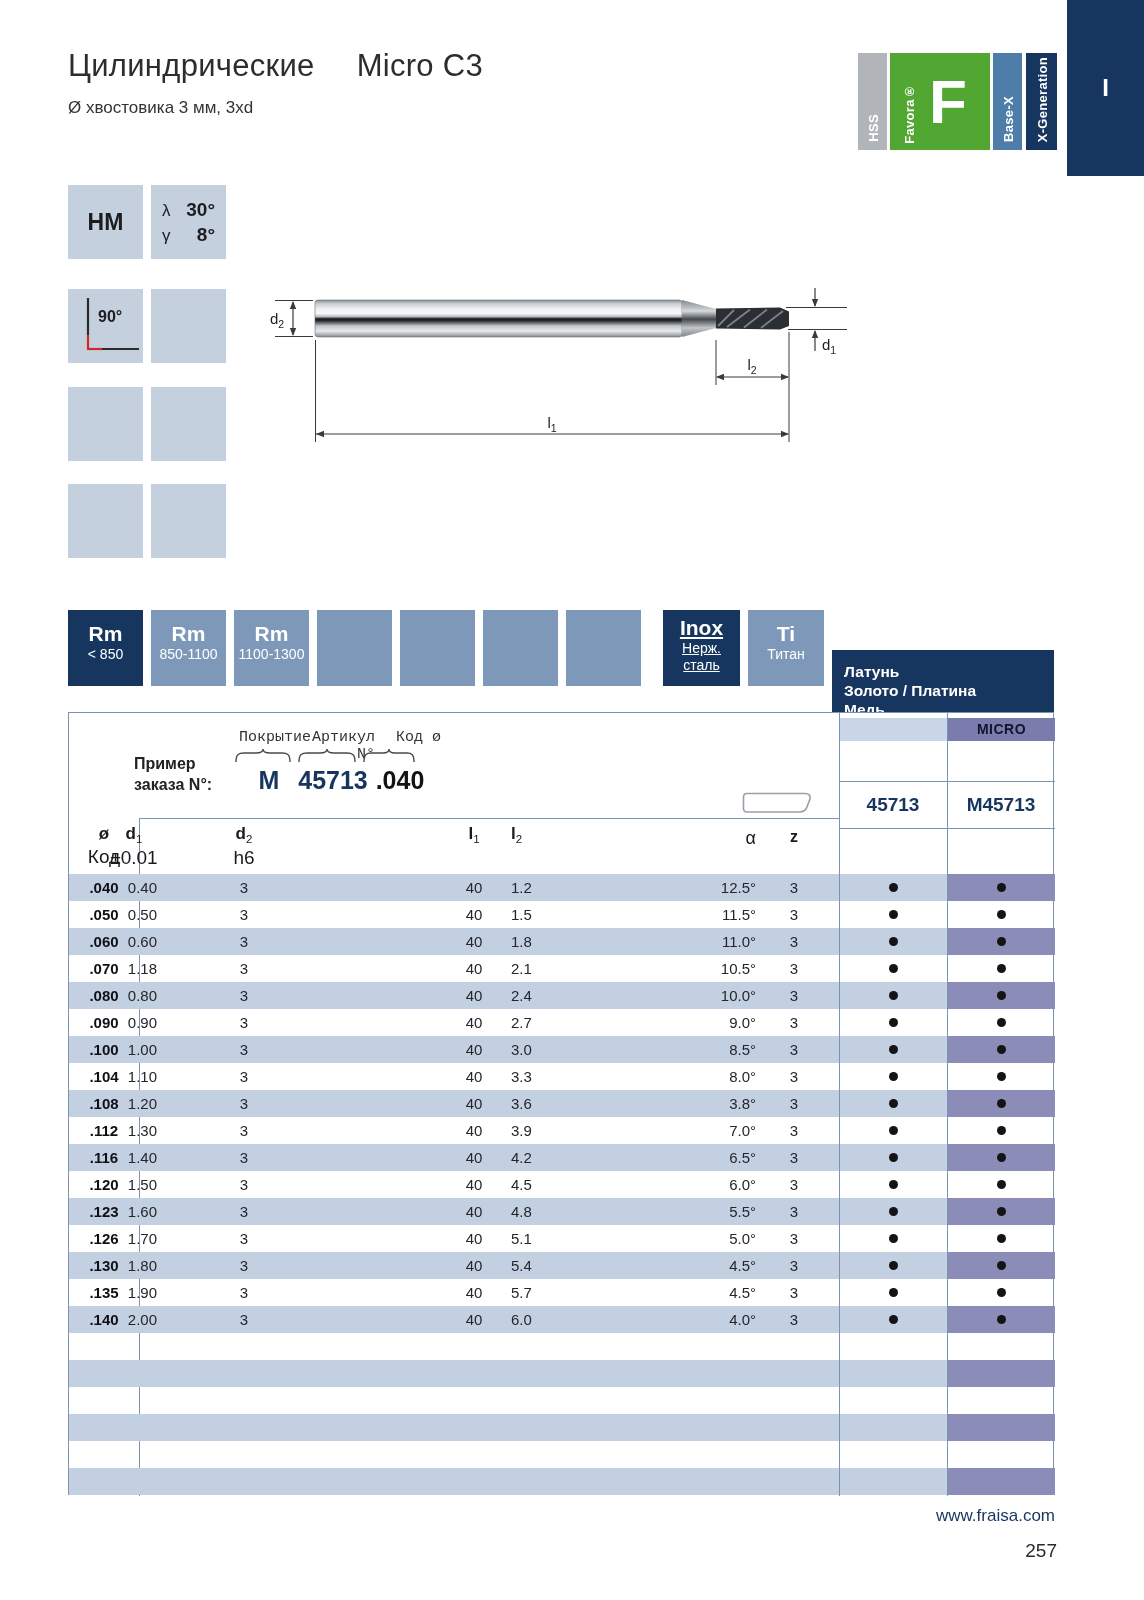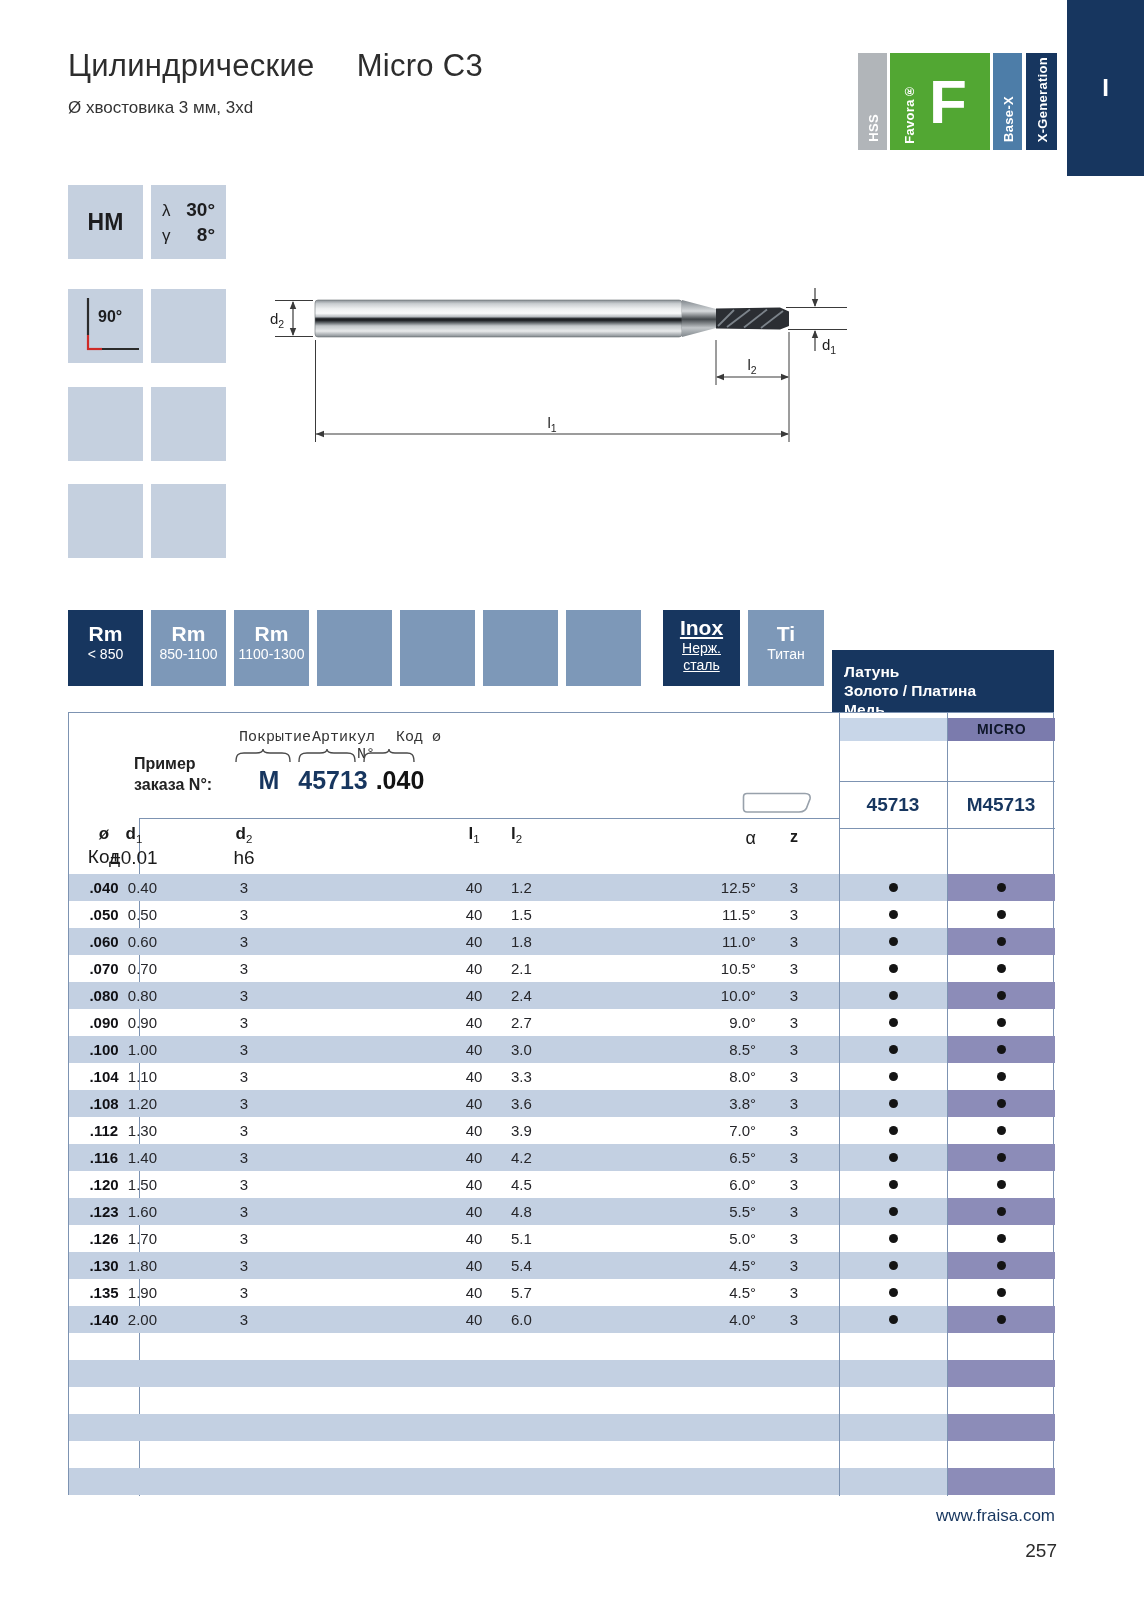--- a/index.html
+++ b/index.html
@@ -371,21 +371,21 @@
     <span class="cell c-alpha">11.0°</span>
     <span class="cell c-z">3</span>
     <span class="dot dot-a"></span>
     <span class="dot dot-b"></span>
   </div>
       <div class="trow plain">
     <span class="bg bg-main"></span>
     <span class="bg bg-a"></span>
     <span class="bg bg-b"></span>
     <span class="cell c-code">.070</span>
-    <span class="cell c-d1">0.70</span>
+    <span class="cell c-d1">1.18</span>
     <span class="cell c-d2">3</span>
     <span class="cell c-l1">40</span>
     <span class="cell c-l2">2.1</span>
     <span class="cell c-alpha">10.5°</span>
     <span class="cell c-z">3</span>
     <span class="dot dot-a"></span>
     <span class="dot dot-b"></span>
   </div>
       <div class="trow shade">
     <span class="bg bg-main"></span>

